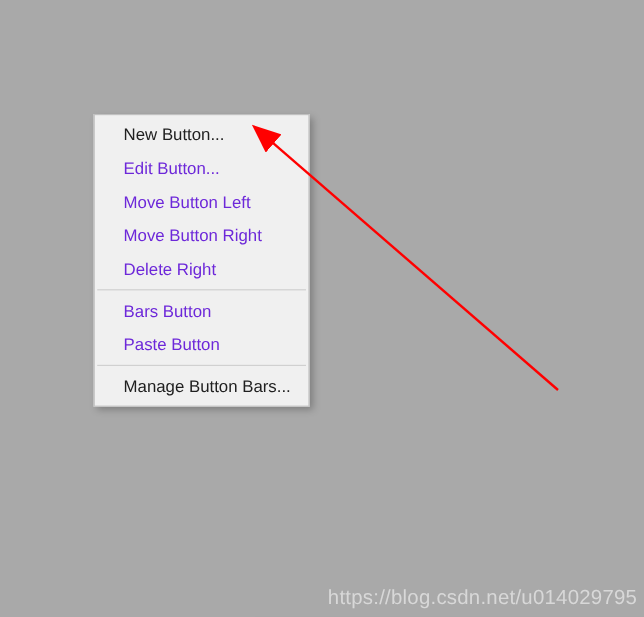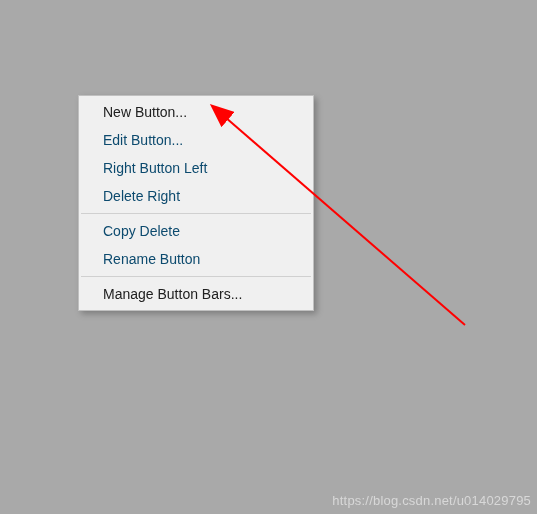--- a/index.html
+++ b/index.html
@@ -9,65 +9,66 @@
       background: #a9a9a9;
       font-family: "Segoe UI", Tahoma, sans-serif;
       font-size: 14px;
       position: relative;
       overflow: hidden;
     }
     .context-menu {
       position: absolute;
       left: 78px;
       top: 95px;
-      width: 236px;
+      width: 180px;
       background: #f0f0f0;
       border: 1px solid #c0c0c0;
       box-shadow: 3px 3px 6px rgba(0,0,0,0.25);
       padding: 2px 0;
     }
     .menu-item {
       padding: 6px 24px;
       color: #202020;
       cursor: default;
       white-space: nowrap;
     }
     .menu-item.disabled {
-      color: #0c4a6e;
+      color: #6d28d9;
     }
     .separator {
       height: 1px;
       background: #d0d0d0;
       margin: 3px 2px;
     }
     .arrow {
       position: absolute;
       pointer-events: none;
     }
     .watermark {
       position: absolute;
       right: 6px;
       bottom: 6px;
       color: #d8d8d8;
-      font-size: 13px;
+      font-size: 17px;
       font-family: Arial, sans-serif;
       letter-spacing: 0.2px;
     }
   </style>
 </head>
 <body>
 
 <div class="context-menu">
   <div class="menu-item">New Button...</div>
   <div class="menu-item disabled">Edit Button...</div>
-  <div class="menu-item disabled">Right Button Left</div>
+  <div class="menu-item disabled">Move Button Left</div>
+  <div class="menu-item disabled">Move Button Right</div>
   <div class="menu-item disabled">Delete Right</div>
   <div class="separator"></div>
-  <div class="menu-item disabled">Copy Delete</div>
-  <div class="menu-item disabled">Rename Button</div>
+  <div class="menu-item disabled">Bars Button</div>
+  <div class="menu-item disabled">Paste Button</div>
   <div class="separator"></div>
   <div class="menu-item">Manage Button Bars...</div>
 </div>
 
 <svg class="arrow" width="537" height="514" style="left:0;top:0;">
   <defs>
     <marker id="arrowhead" markerWidth="12" markerHeight="10" refX="2" refY="5" orient="auto">
       <polygon points="0 0, 12 5, 0 10" fill="#ff0000"></polygon>
     </marker>
   </defs>

